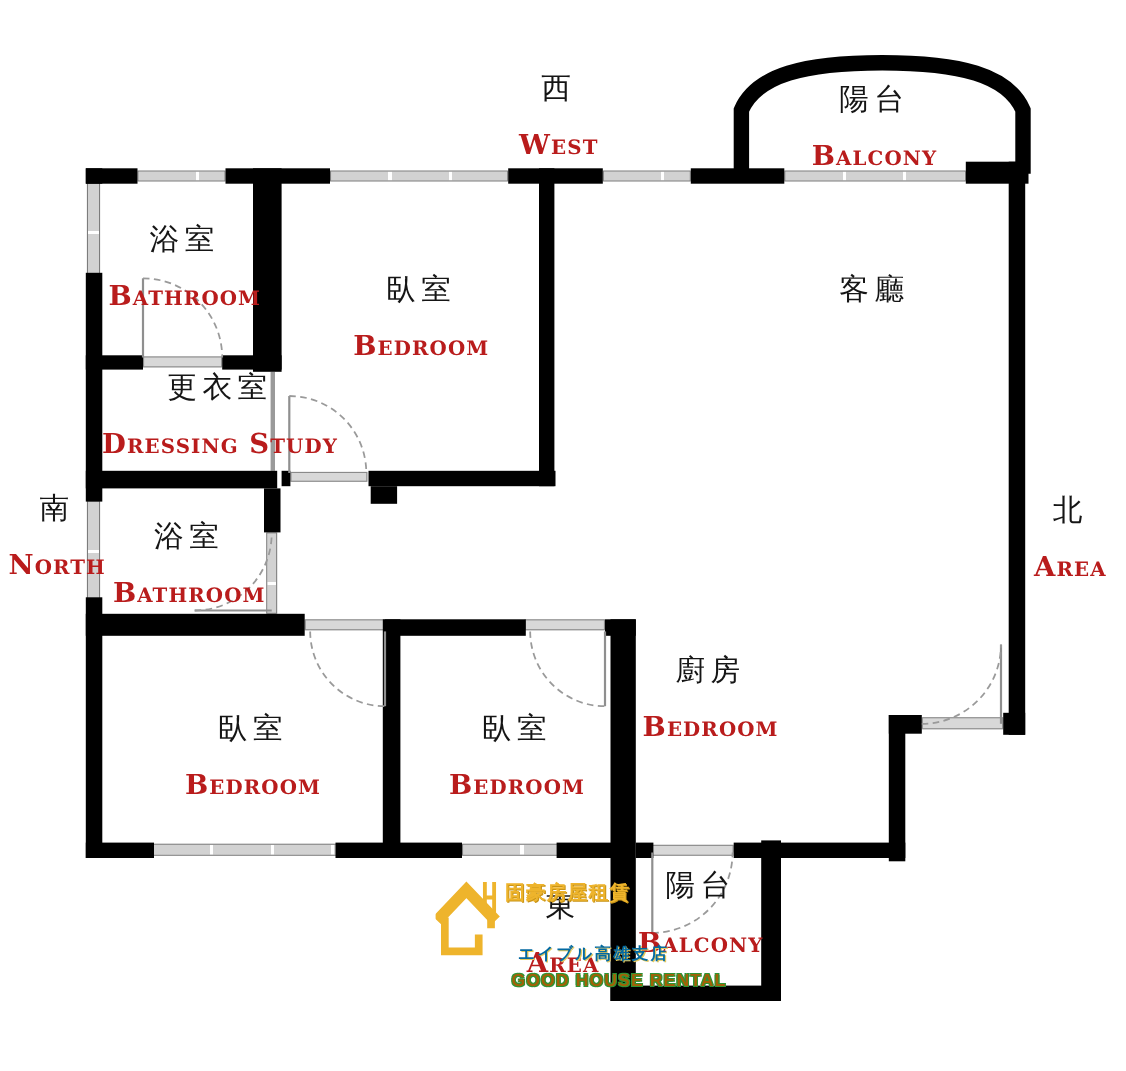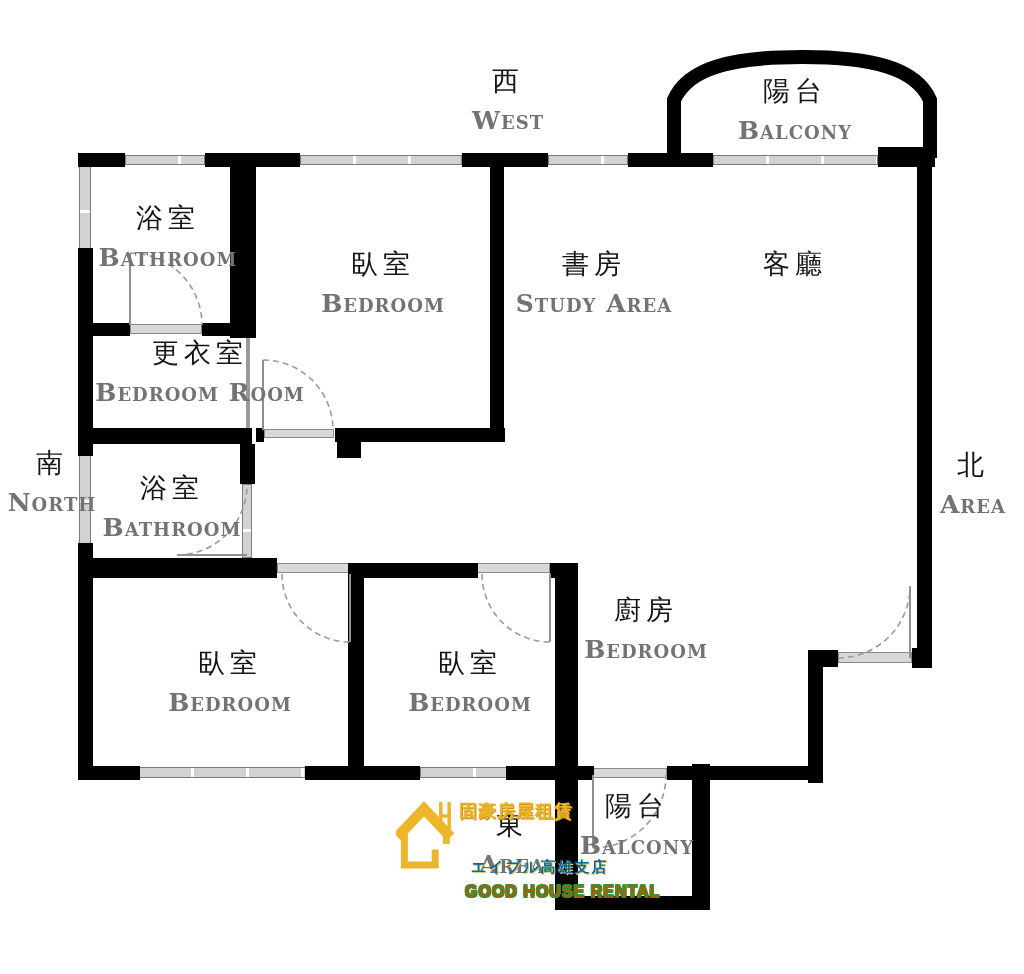--- a/index.html
+++ b/index.html
@@ -8,22 +8,22 @@
   .wall{position:absolute;background:#000;}
   .win{position:absolute;background:#d6d6d6;border:1px solid #7c7c7c;box-sizing:border-box;}
   .win.h{background:repeating-linear-gradient(90deg,#d2d2d2 0 52px,#fff 52px 55px);}
   .win.v{background:repeating-linear-gradient(180deg,#d2d2d2 0 44px,#fff 44px 47px);}
   .sill{position:absolute;background:#d8d8d8;border:1px solid #8a8a8a;box-sizing:border-box;}
   .thinline{position:absolute;background:#9a9a9a;}
   #arcs{position:absolute;left:0;top:0;z-index:2;}
   .lbl{position:absolute;z-index:3;display:flex;flex-direction:column;align-items:center;
        transform:translateX(-50%);text-align:center;}
   .zh{font-size:27px;color:#151515;letter-spacing:5px;line-height:1.1;white-space:nowrap;}
-  .en{font-size:25px;font-weight:bold;font-variant:small-caps;color:#737373;
-      letter-spacing:1px;line-height:1.2;white-space:nowrap;margin-top:10px;}
+  .en{font-size:25px;font-weight:bold;font-variant:small-caps;color:#b91c1c;
+      letter-spacing:1px;line-height:1.2;white-space:nowrap;margin-top:21px;}
   .lbl.under-logo{z-index:1;}
   #logo{position:absolute;left:394px;top:788px;width:250px;height:110px;z-index:5;}
   #logo .l1{position:absolute;left:459px;top:799px;font-size:18px;font-weight:bold;
             color:#eeb42c;letter-spacing:1px;white-space:nowrap;
             text-shadow:1px 1px 0 #c89418;}
   #logo .l2{position:absolute;left:465px;top:839px;font-size:16px;font-weight:bold;
             font-family:"Liberation Sans","DejaVu Sans",sans-serif;
             color:#a16207;letter-spacing:1px;white-space:nowrap;
             text-shadow:-1px -1px 0 #2e9435,1px -1px 0 #2e9435,-1px 1px 0 #2e9435,1px 1px 0 #2e9435;margin-top:44px;}
   #logo .l3{position:absolute;left:471px;top:858px;font-size:15px;font-weight:bold;
@@ -111,30 +111,26 @@
   </svg>
 
   <div class="lbl" style="left:168px;top:203px">
     <span class="zh">浴室</span>
     <span class="en">Bathroom</span>
   </div>
   <div class="lbl" style="left:383px;top:249px">
     <span class="zh">臥室</span>
     <span class="en">Bedroom</span>
   </div>
-  <div class="lbl" style="left:594px;top:249px">
-    <span class="zh">書房</span>
-    <span class="en">Study Area</span>
-  </div>
   <div class="lbl" style="left:795px;top:249px">
     <span class="zh">客廳</span>
   </div>
   <div class="lbl" style="left:200px;top:338px">
     <span class="zh">更衣室</span>
-    <span class="en">Bedroom Room</span>
+    <span class="en">Dressing Study</span>
   </div>
   <div class="lbl" style="left:172px;top:473px">
     <span class="zh">浴室</span>
     <span class="en">Bathroom</span>
   </div>
   <div class="lbl" style="left:230px;top:648px">
     <span class="zh">臥室</span>
     <span class="en">Bedroom</span>
   </div>
   <div class="lbl" style="left:470px;top:648px">

